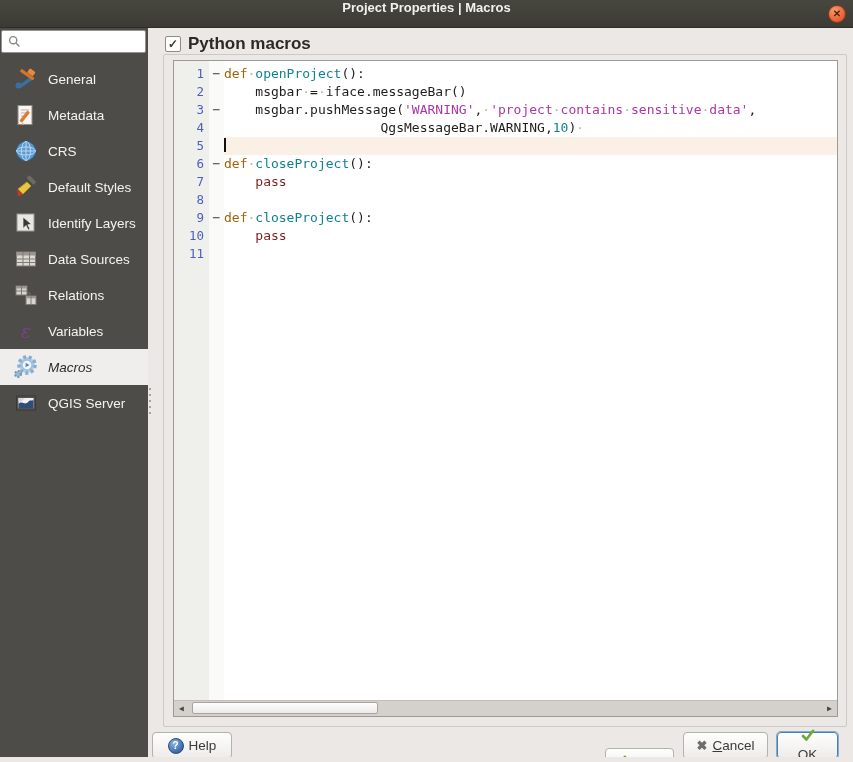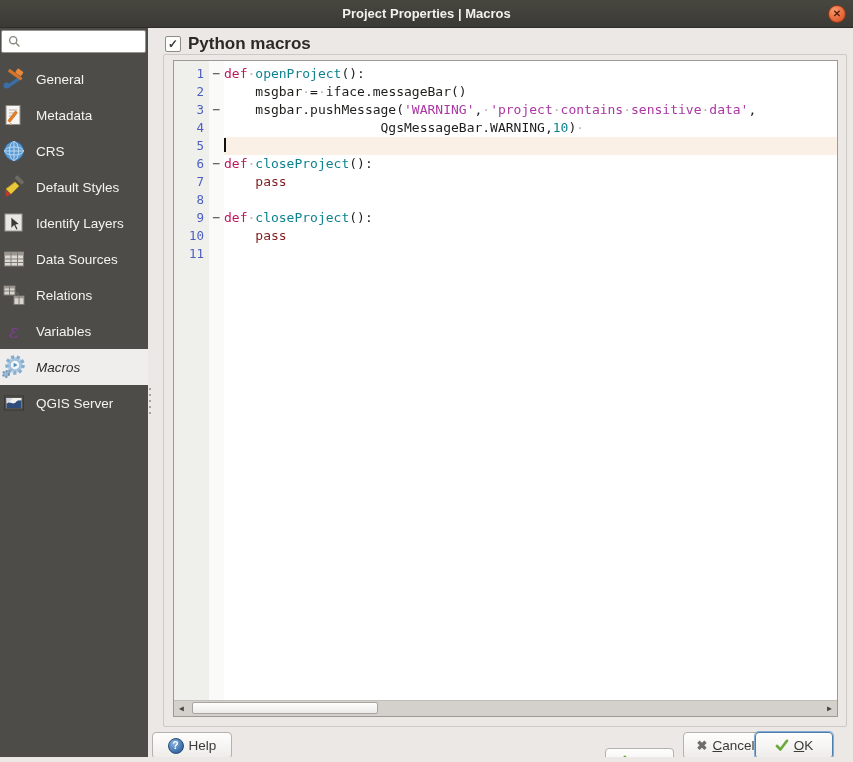--- a/index.html
+++ b/index.html
@@ -6,40 +6,40 @@
   body{
     width:853px;height:762px;position:relative;overflow:hidden;
     background:#ebe8e5;font-family:"Liberation Sans",sans-serif;
     -webkit-font-smoothing:antialiased;
   }
   
   .titlebar{
     position:absolute;left:0;top:0;width:853px;height:28px;
     background:linear-gradient(#47463f,#3b3a35);
     border-bottom:1px solid #2c2b27;box-sizing:border-box;
-    display:flex;align-items:center;justify-content:center;
+    display:flex;justify-content:center;
   }
   .titlebar .title{color:#f3f1ee;font-size:13px;font-weight:bold;}
   .close-btn{
     position:absolute;right:7px;top:5px;width:18px;height:18px;border-radius:50%;
     background:radial-gradient(circle at 35% 28%,#f79a70,#ea6a3d 55%,#cf4a21);
     border:1px solid #8e3a16;box-sizing:border-box;
     display:flex;align-items:center;justify-content:center;
     color:#541d06;font-size:10px;font-weight:bold;line-height:1;cursor:default;
   }
   
   .sidebar{position:absolute;left:0;top:28px;width:148px;height:729px;background:#4d4c48;}
   .search-box{
     position:absolute;left:1px;top:2px;width:145px;height:23px;background:#ffffff;
     border:1px solid #97938e;border-radius:2px;box-sizing:border-box;
     display:flex;align-items:center;padding-left:6px;
   }
   .sidebar-items{position:absolute;left:0;top:33px;width:148px;}
   .side-item{
-    height:36px;display:flex;align-items:center;gap:9px;padding-left:0;
+    height:36px;display:flex;align-items:center;gap:9px;padding-left:12px;
     color:#f5f3f0;font-size:13.5px;cursor:default;
   }
   .side-item.selected{background:#f0eeec;color:#2d2b28;font-style:italic;}
   .side-item .icon{width:27px;height:27px;display:flex;align-items:center;justify-content:center;flex:none;}
   .splitter-dots{position:absolute;left:149px;top:388px;width:3px;display:flex;flex-direction:column;gap:4px;}
   .splitter-dots i{width:2px;height:2px;border-radius:50%;background:#8f8c87;}
   
   .checkbox-row{position:absolute;left:165px;top:34px;display:flex;align-items:center;gap:7px;}
   .checkbox{
     width:16px;height:16px;background:#fdfdfc;border:1px solid #8f8c86;border-radius:2px;
@@ -58,21 +58,21 @@
   .rows{position:absolute;left:0;top:0;right:0;bottom:16px;display:flex;flex-direction:column;overflow:hidden;}
   .crow{display:flex;height:18px;flex:none;}
   .crow.spacer{height:4px;}
   .crow.filler{flex:1;height:auto;}
   .numcell{width:35px;flex:none;background:#efefec;color:#4c5fc0;text-align:right;
     padding-right:5px;box-sizing:border-box;font-size:12.5px;line-height:18px;}
   .foldcell{width:15px;flex:none;background:#fafaf8;color:#4b4945;text-align:center;
     line-height:17px;font-size:13px;}
   .codecell{flex:1;line-height:18px;white-space:pre;color:#1f1e1c;}
   .crow.current .codecell{background:#fbf0e6;}
-  .tok-kw{color:#be185d;}
+  .tok-kw{color:#a16207;}
   .tok-fn{color:#0e8390;}
   .tok-str{color:#ab37a4;}
   .tok-num{color:#0e8390;}
   .tok-pln{color:#1f1e1c;}
   .tok-ws{color:#b7b2ab;}
   .tok-grn{color:#7f1d1d;}
   .caret{display:inline-block;width:2px;height:14px;background:#111;vertical-align:-2px;}
   
   .hscroll{position:absolute;left:0;right:0;bottom:0;height:16px;background:#d4d1cd;
     border-top:1px solid #c2beba;display:flex;align-items:center;box-sizing:border-box;}
@@ -85,21 +85,21 @@
   .btn{
     position:absolute;top:732px;height:27px;box-sizing:border-box;
     background:linear-gradient(#fefefd,#eeece9);border:1px solid #b5b1ac;border-radius:4px;
     display:flex;align-items:center;justify-content:center;gap:5px;
     font-size:13.5px;color:#3c3a36;cursor:default;
   }
   .btn u{text-decoration:underline;}
   #btn-help{left:152px;width:80px;}
   #btn-apply{left:605px;width:69px;margin-top:16px;}
   #btn-cancel{left:683px;width:85px;}
-  #btn-ok{left:755px;width:78px;border:1px solid #4d7fae;box-shadow:0 0 0 1px #85abd0;}
+  #btn-ok{left:777px;width:61px;border:1px solid #4d7fae;box-shadow:0 0 0 1px #85abd0;flex-direction:column;}
   .help-icon{
     width:16px;height:16px;border-radius:50%;flex:none;
     background:radial-gradient(circle at 35% 30%,#8cb6e2,#3a6ca8 70%,#2a5488);
     border:1px solid #24497a;box-sizing:border-box;
     display:flex;align-items:center;justify-content:center;
     color:#fff;font-size:10px;font-weight:bold;line-height:1;
   }
   .x-icon{color:#6f6d68;font-size:13px;font-weight:bold;line-height:1;}
   .bottom-strip{position:absolute;left:0;top:757px;width:853px;height:5px;background:#ebe8e5;}
   svg{display:block;}

